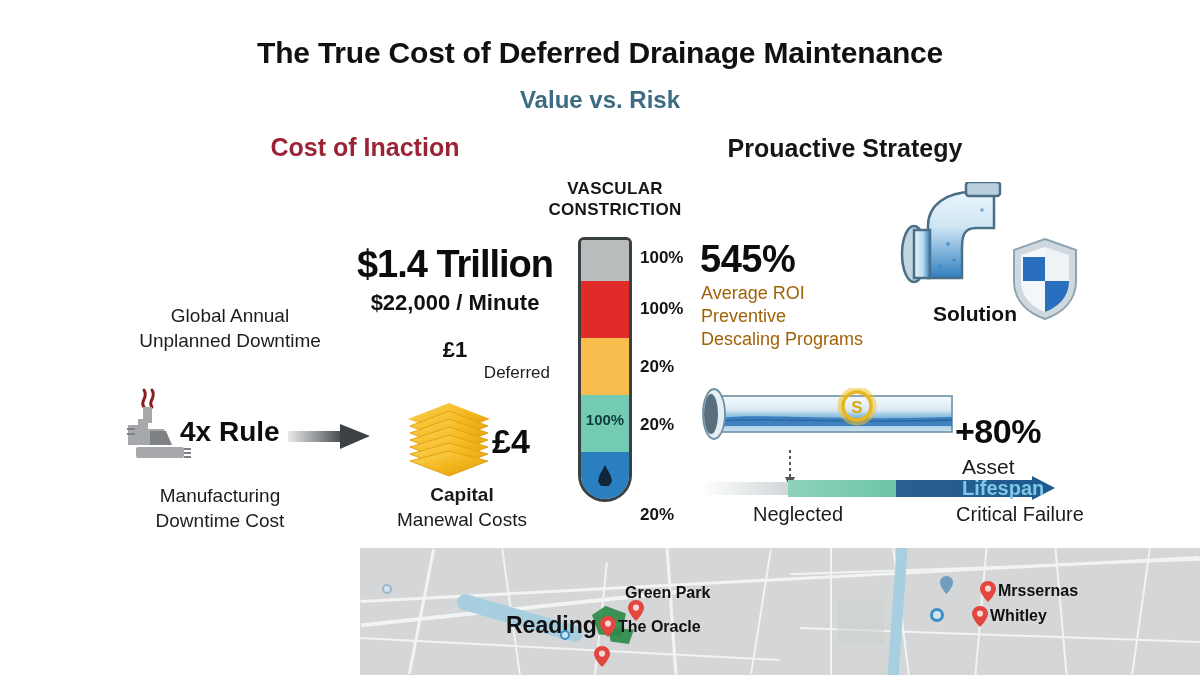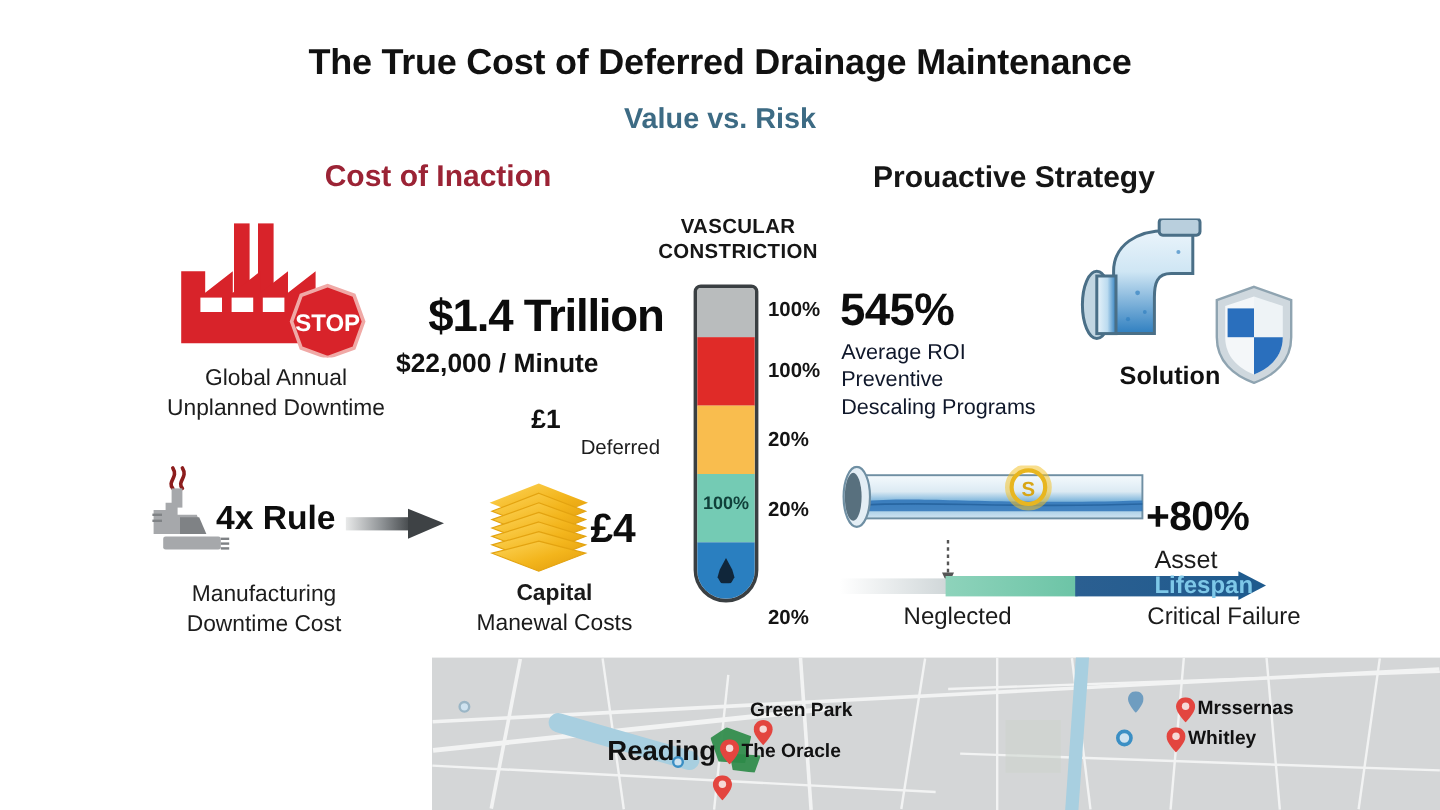--- a/index.html
+++ b/index.html
@@ -42,21 +42,21 @@
   }
 
   
   .big-money {
     position: absolute; left: 330px; top: 243px; width: 250px;
     text-align: center; font-size: 38px; font-weight: bold; color: #0c0c0c;
     letter-spacing: -1px;
   }
   .sub-money {
     position: absolute; left: 330px; top: 290px; width: 250px;
-    text-align: left; font-size: 22px; font-weight: bold; color: #111;
+    text-align: center; font-size: 22px; font-weight: bold; color: #111;
   }
 
   
   .pound-one {
     position: absolute; left: 370px; top: 337px; width: 170px;
     text-align: center; font-size: 22px; font-weight: bold; color: #111;
   }
   .pound-one-sub {
     position: absolute; left: 360px; top: 362px; width: 190px;
     text-align: right; font-size: 17px; color: #1d1d1d; line-height: 1.25;
@@ -115,21 +115,21 @@
     font-size: 17px; font-weight: 600; color: #141414;
   }
 
   
   .roi-num {
     position: absolute; left: 700px; top: 238px;
     font-size: 38px; font-weight: bold; color: #0d0d0d; letter-spacing: -0.5px;
   }
   .roi-lines {
     position: absolute; left: 701px; top: 282px; width: 220px;
-    font-size: 18px; color: #0f172a; line-height: 1.27;
+    font-size: 18px; color: #a16207; line-height: 1.27;
   }
 
   
   .pipe-elbow { position: absolute; left: 890px; top: 182px; width: 135px; height: 120px; }
   .shield-ic { position: absolute; left: 1010px; top: 237px; width: 70px; height: 84px; }
   .solution-label {
     position: absolute; left: 895px; top: 302px; width: 160px;
     text-align: center; font-size: 21px; font-weight: bold; color: #111;
   }
 
@@ -206,38 +206,20 @@
 </head>
 <body>
 
 <div id="stage">
 
   <div class="title">The True Cost of Deferred Drainage Maintenance</div>
   <div class="subtitle">Value vs. Risk</div>
   <div class="col-head-left">Cost of Inaction</div>
   <div class="col-head-right">Prouactive Strategy</div>
 
-  <div class="factory-wrap">
-    <svg width="170" height="112" viewBox="0 0 170 112">
-      <g fill="#d8232a">
-        <rect x="52" y="0" width="13" height="60"></rect>
-        <rect x="72" y="0" width="13" height="60"></rect>
-        <path d="M8 40 L8 100 L120 100 L120 40 L97 58 L97 40 L74 58 L74 40 L51 58 L51 40 L28 58 L28 40 Z"></path>
-      </g>
-      <g fill="#ffffff">
-        <rect x="24" y="62" width="18" height="12"></rect>
-        <rect x="50" y="62" width="18" height="12"></rect>
-        <rect x="76" y="62" width="18" height="12"></rect>
-      </g>
-      <g>
-        <polygon points="108,60 130,52 152,60 160,82 152,104 130,112 108,104 100,82" fill="#d8232a" stroke="#f0a9a6" stroke-width="3"></polygon>
-        <text x="130" y="90" font-family="Liberation Sans, sans-serif" font-size="20" font-weight="bold" fill="#ffffff" text-anchor="middle">STOP</text>
-      </g>
-    </svg>
-  </div>
   <div class="fac-label">
     <div>Global Annual</div>
     <div>Unplanned Downtime</div>
   </div>
 
   <div class="big-money">$1.4 Trillion</div>
   <div class="sub-money">$22,000 / Minute</div>
 
   <div class="pound-one">£1</div>
   <div class="pound-one-sub">

